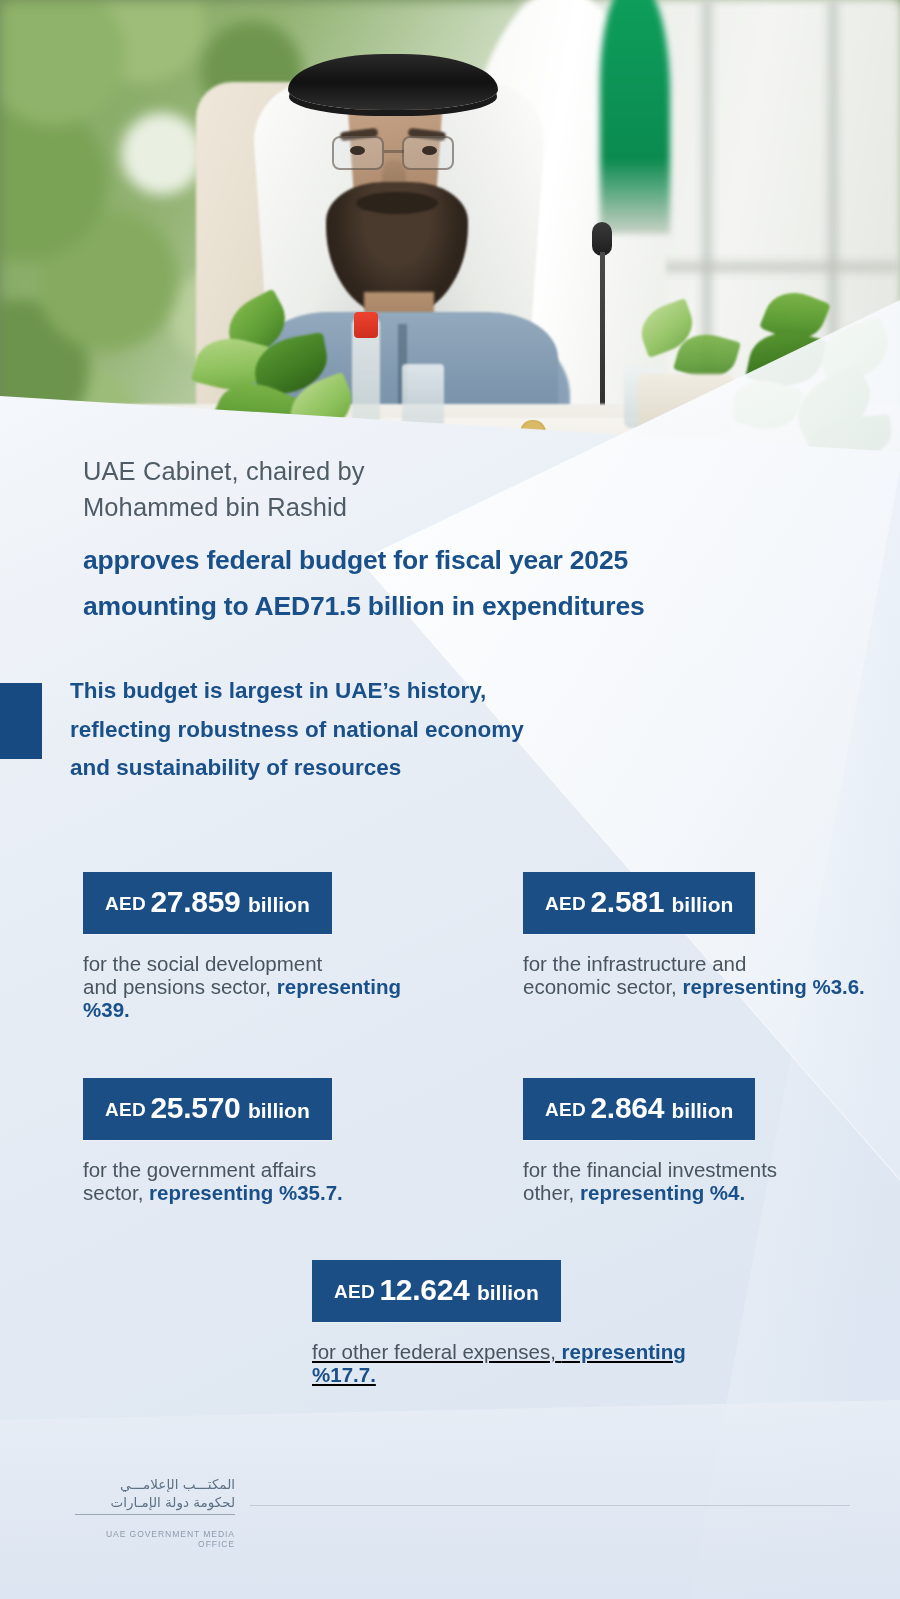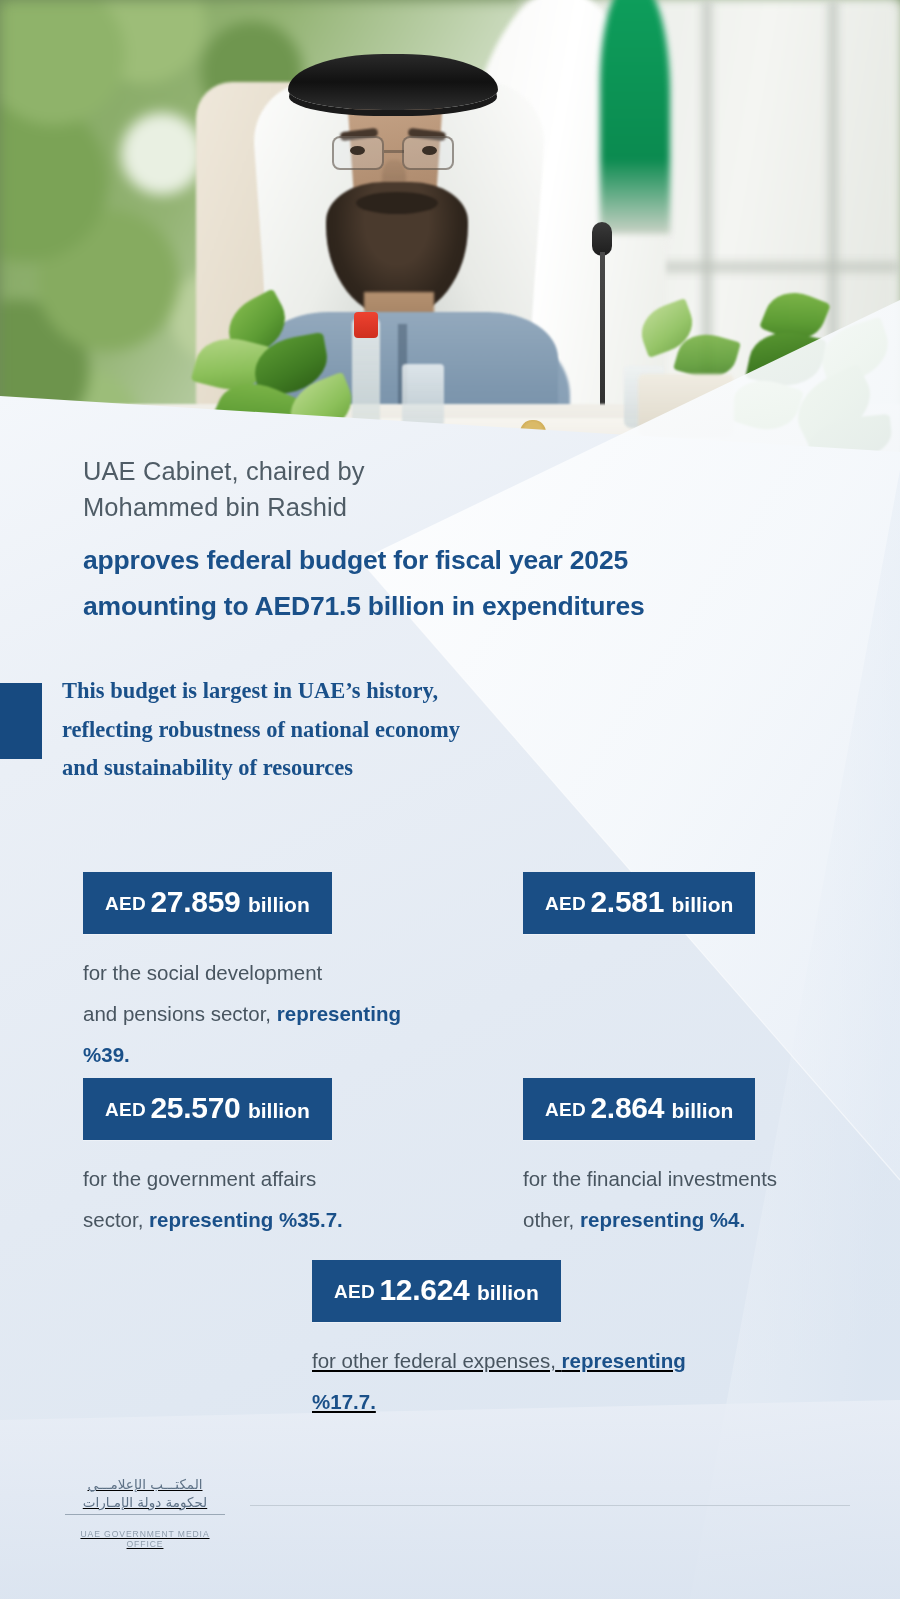--- a/index.html
+++ b/index.html
@@ -281,47 +281,47 @@
     font-size:26.5px; line-height:46px;
     font-weight:700; color:#1a5089; letter-spacing:-.2px;
   }
 
   .subhead-wrap{ position:absolute; left:0; top:683px; width:900px; }
   .accent-bar{
     position:absolute; left:0; top:0; width:42px; height:76px;
     background:#174a80;
   }
   .subhead{
-    position:absolute; left:62px; top:-11px; width:720px;
-    font-size:22.5px; line-height:38.5px; font-weight:700; color:#1a5089;font-family:Liberation Serif, serif;
+    position:absolute; left:70px; top:-11px; width:720px;
+    font-size:22.5px; line-height:38.5px; font-weight:700; color:#1a5089;
   }
 
   
   .stats{ position:absolute; left:0; top:852px; width:900px; }
   .stat{ position:absolute;margin-top:20px; }
   .badge{
     display:inline-block;
     background:#1a4e85;
     color:#fff;
     padding:13px 22px 15px 22px;
     white-space:nowrap;
     box-shadow:0 1px 0 rgba(255,255,255,.35);
   }
   .badge .cur{ font-size:19px; font-weight:700; letter-spacing:.3px; vertical-align:2px; }
   .badge .num{ font-size:30px; font-weight:700; letter-spacing:-.3px; }
   .badge .unit{ font-size:21px; font-weight:700; margin-left:3px; }
   .desc{
     margin-top:18px;
-    font-size:20.5px; line-height:41px; color:#485560; font-weight:400;
+    font-size:20.5px; line-height:23px; color:#485560; font-weight:400;
   }
   .desc b{ color:#1a5089; font-weight:700; }
 
   
   .footer{ position:absolute; left:0; top:1455px; width:900px; height:110px; }
-  .logo{ position:absolute; left:65px; top:20px; width:160px; text-align:center;text-decoration:underline; }
+  .logo{ position:absolute; left:75px; top:20px; width:160px; text-align:right; }
   .logo .ar1,.logo .ar2{
     color:#5d7186; font-size:13.5px; line-height:18px; direction:rtl;
     font-family:"DejaVu Sans", sans-serif; letter-spacing:.5px;
   }
   .logo .rule{
     margin-top:3px; height:1px; background:#9aa8b6; width:100%;
   }
   .logo .en{
     margin-top:14px; color:#8d9cab; font-size:8.6px; letter-spacing:.9px;
     font-family:"Liberation Sans", sans-serif;
@@ -474,20 +474,25 @@
           <b>representing %39.</b>
         </div>
       </div>
 
       <div class="stat" style="left:523px; top:0; width:360px;">
         <div class="badge">
           <span class="cur">AED</span>
           <span class="num">2.581</span>
           <span class="unit">billion</span>
         </div>
+        <div class="desc">
+          <span style="white-space:pre-line;">for the infrastructure and
+economic sector,</span>
+          <b>representing %3.6.</b>
+        </div>
       </div>
 
       <div class="stat" style="left:83px; top:206px; width:360px;">
         <div class="badge">
           <span class="cur">AED</span>
           <span class="num">25.570</span>
           <span class="unit">billion</span>
         </div>
         <div class="desc">
           <span style="white-space:pre-line;">for the government affairs

